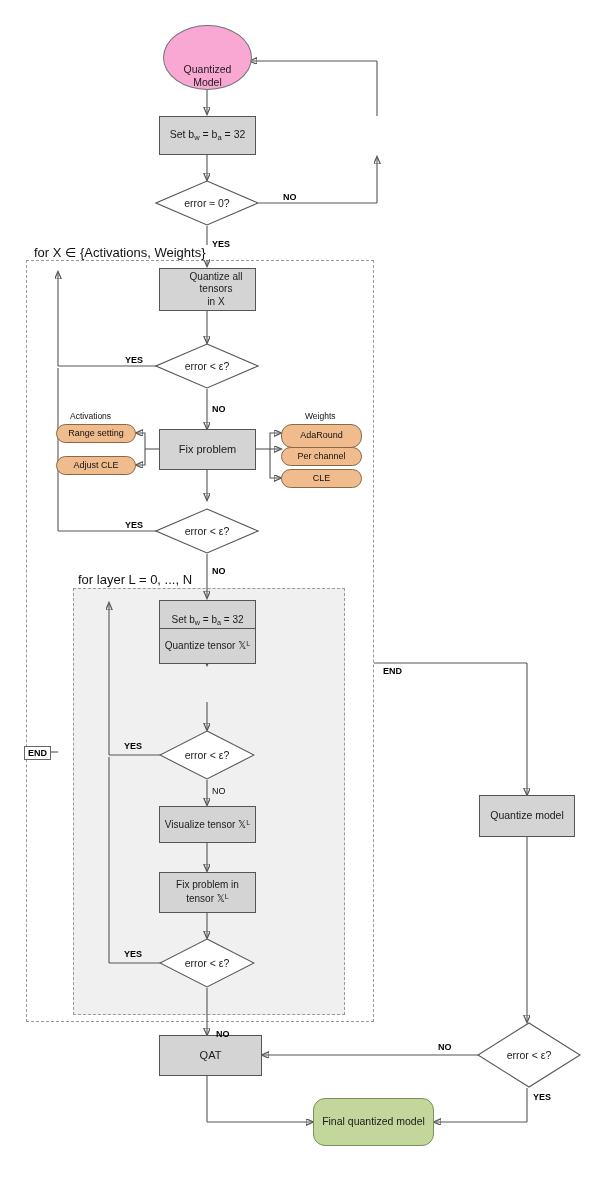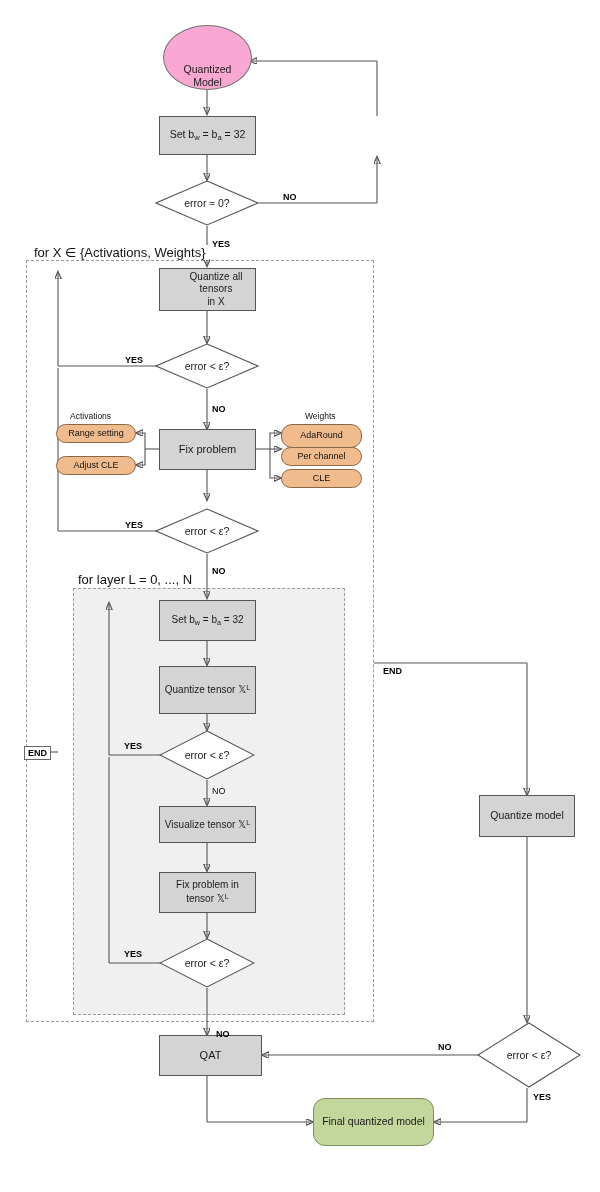--- a/index.html
+++ b/index.html
@@ -178,21 +178,21 @@
     <svg class="dshape" viewBox="0 0 104 46">
       <polygon points="52,1 103,23 52,45 1,23" fill="#ffffff" stroke="#555555" stroke-width="1.1"></polygon>
     </svg>
     <div class="dlabel">error &lt; ε?</div>
   </div>
 
   <div class="node proc-inner" style="left:159px;top:600px;width:97px;height:41px;">
     <span>Set b<span class="sub">w</span> = b<span class="sub">a</span> = 32</span>
   </div>
 
-  <div class="node proc-inner" style="left:159px;top:666px;width:97px;height:48px;">
+  <div class="node proc-inner" style="left:159px;top:628px;width:97px;height:36px;">
     <span><span>Quantize tensor</span> <span class="bb">𝕏</span><span class="sup">L</span></span>
   </div>
 
   <div class="diamond" style="left:159px;top:730px;width:96px;height:50px;">
     <svg class="dshape" viewBox="0 0 96 50">
       <polygon points="48,1 95,25 48,49 1,25" fill="#ffffff" stroke="#555555" stroke-width="1.1"></polygon>
     </svg>
     <div class="dlabel">error &lt; ε?</div>
   </div>
 

